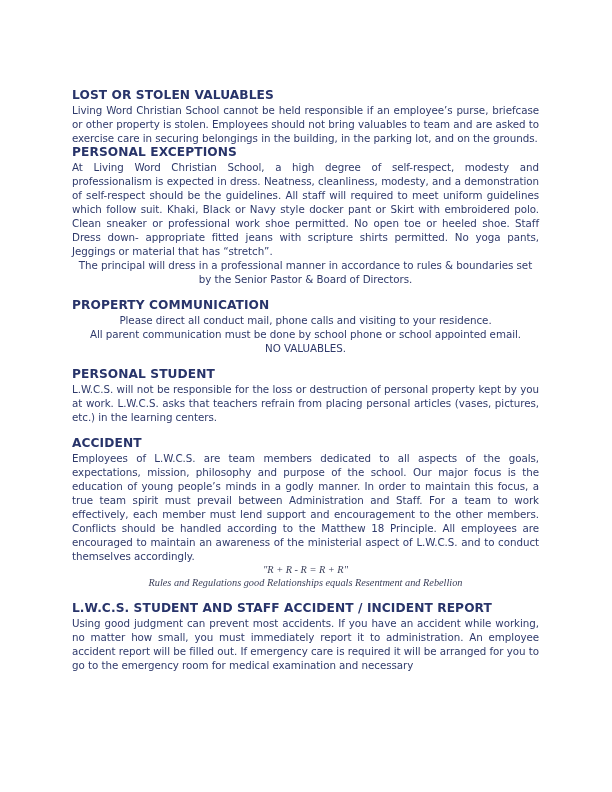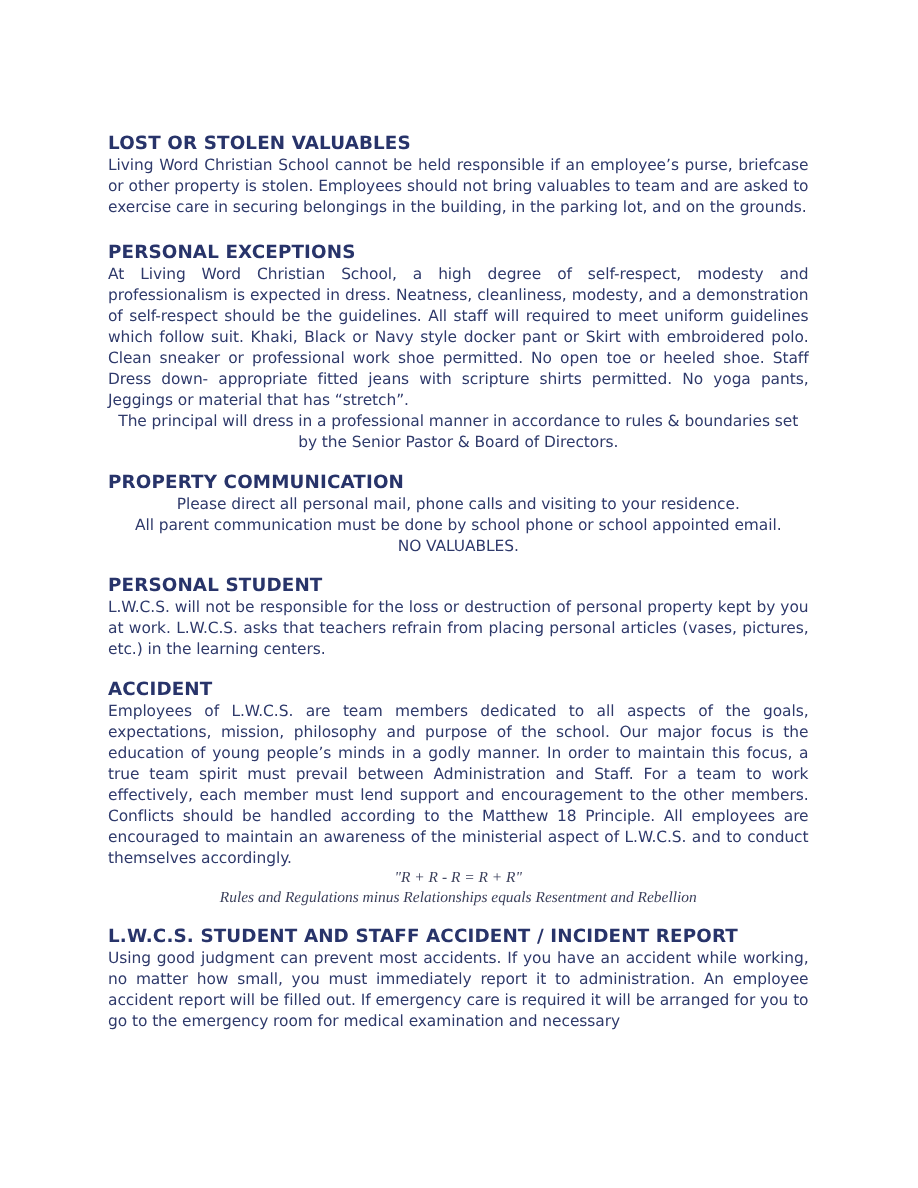--- a/index.html
+++ b/index.html
@@ -16,55 +16,55 @@
   }
   p {
     margin: 0; font-size: 10.3px; line-height: 14px; text-align: justify;
     color: #2f3a6b; letter-spacing: -0.05px;
   }
   p.left { text-align: center; }
   .quote {
     font-family: "Liberation Serif", serif; font-style: italic;
     font-size: 10.3px; color: #3a3f5a; text-align: center; line-height: 13px;
   }
-  .sec-lost { margin-bottom: 16px; }
+  .sec-lost { margin-bottom: 0; }
 </style>
 </head>
 <body>
 
 <div class="page">
 
   <div class="section sec-lost">
     <h2>LOST OR STOLEN VALUABLES</h2>
     <p>Living Word Christian School cannot be held responsible if an employee’s purse, briefcase or other property is stolen. Employees should not bring valuables to team and are asked to exercise care in securing belongings in the building, in the parking lot, and on the grounds.</p>
   </div>
 
   <div class="section">
     <h2>PERSONAL EXCEPTIONS</h2>
     <p>At Living Word Christian School, a high degree of self-respect, modesty and professionalism is expected in dress. Neatness, cleanliness, modesty, and a demonstration of self-respect should be the guidelines. All staff  will required to meet uniform guidelines which follow suit. Khaki, Black or Navy style docker pant or Skirt with embroidered polo. Clean sneaker or professional work shoe permitted. No open toe or heeled shoe. Staff Dress down- appropriate fitted jeans with scripture shirts permitted. No yoga pants, Jeggings or material that has “stretch”.</p>
     <p class="left">The principal will dress in a professional manner in accordance to rules &amp; boundaries set by the Senior Pastor &amp; Board of Directors.</p>
   </div>
 
   <div class="section">
     <h2>PROPERTY COMMUNICATION</h2>
-    <p class="left">Please direct all personal mail, phone calls and visiting to your residence.</p>
+    <p class="left">Please direct all conduct mail, phone calls and visiting to your residence.</p>
     <p class="left">All parent communication must be done by school phone or school appointed email.</p>
     <p class="left">NO VALUABLES.</p>
   </div>
 
   <div class="section">
     <h2>PERSONAL STUDENT</h2>
     <p>L.W.C.S. will not be responsible for the loss or destruction of personal property kept by you at work.  L.W.C.S. asks that teachers refrain from placing personal articles (vases, pictures, etc.) in the learning centers.</p>
   </div>
 
   <div class="section">
     <h2>ACCIDENT</h2>
     <p>Employees of L.W.C.S. are team members dedicated to all aspects of the goals, expectations, mission, philosophy and purpose of the school. Our major focus is the education of young people’s minds in a godly manner. In order to maintain this focus, a true team spirit must prevail between Administration and Staff. For a team to work effectively, each member must lend support and encouragement to the other members. Conflicts should be handled according to the Matthew 18 Principle. All employees are encouraged to maintain an awareness of the ministerial aspect of L.W.C.S. and to conduct themselves accordingly.</p>
     <div class="quote">"R + R - R = R + R"</div>
-    <div class="quote">Rules and Regulations minus Relationships equals Resentment and Rebellion</div>
+    <div class="quote">Rules and Regulations good Relationships equals Resentment and Rebellion</div>
   </div>
 
   <div class="section">
     <h2>L.W.C.S. STUDENT AND STAFF ACCIDENT / INCIDENT REPORT</h2>
     <p>Using good judgment can prevent most accidents. If you have an accident while working, no matter how small, you must immediately report it to administration. An employee accident report will be filled out. If emergency care is required it will be arranged for you to go to the emergency room for medical examination and necessary</p>
   </div>
 
 </div>
 
 </body></html>

